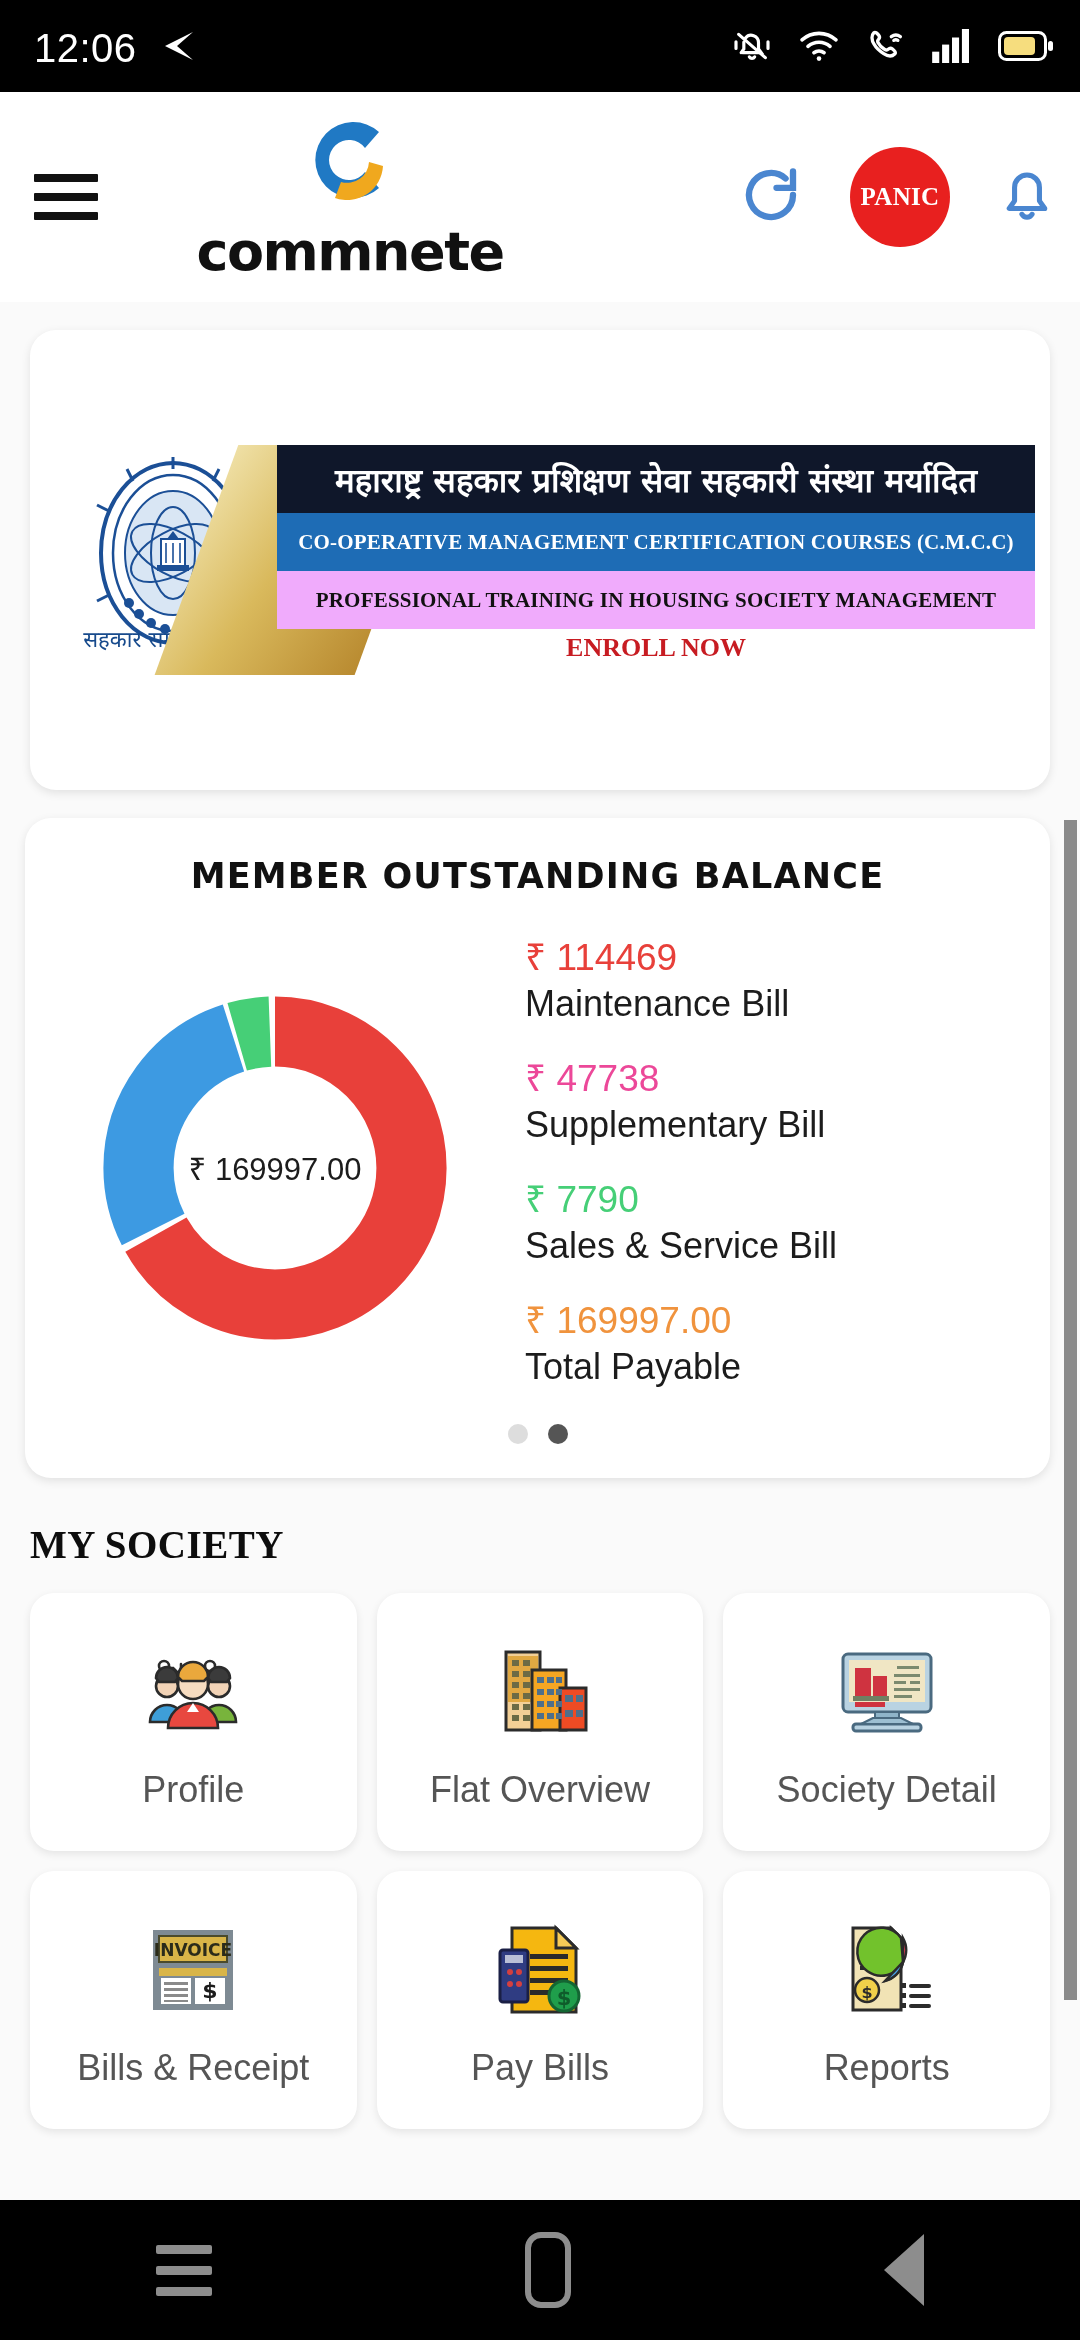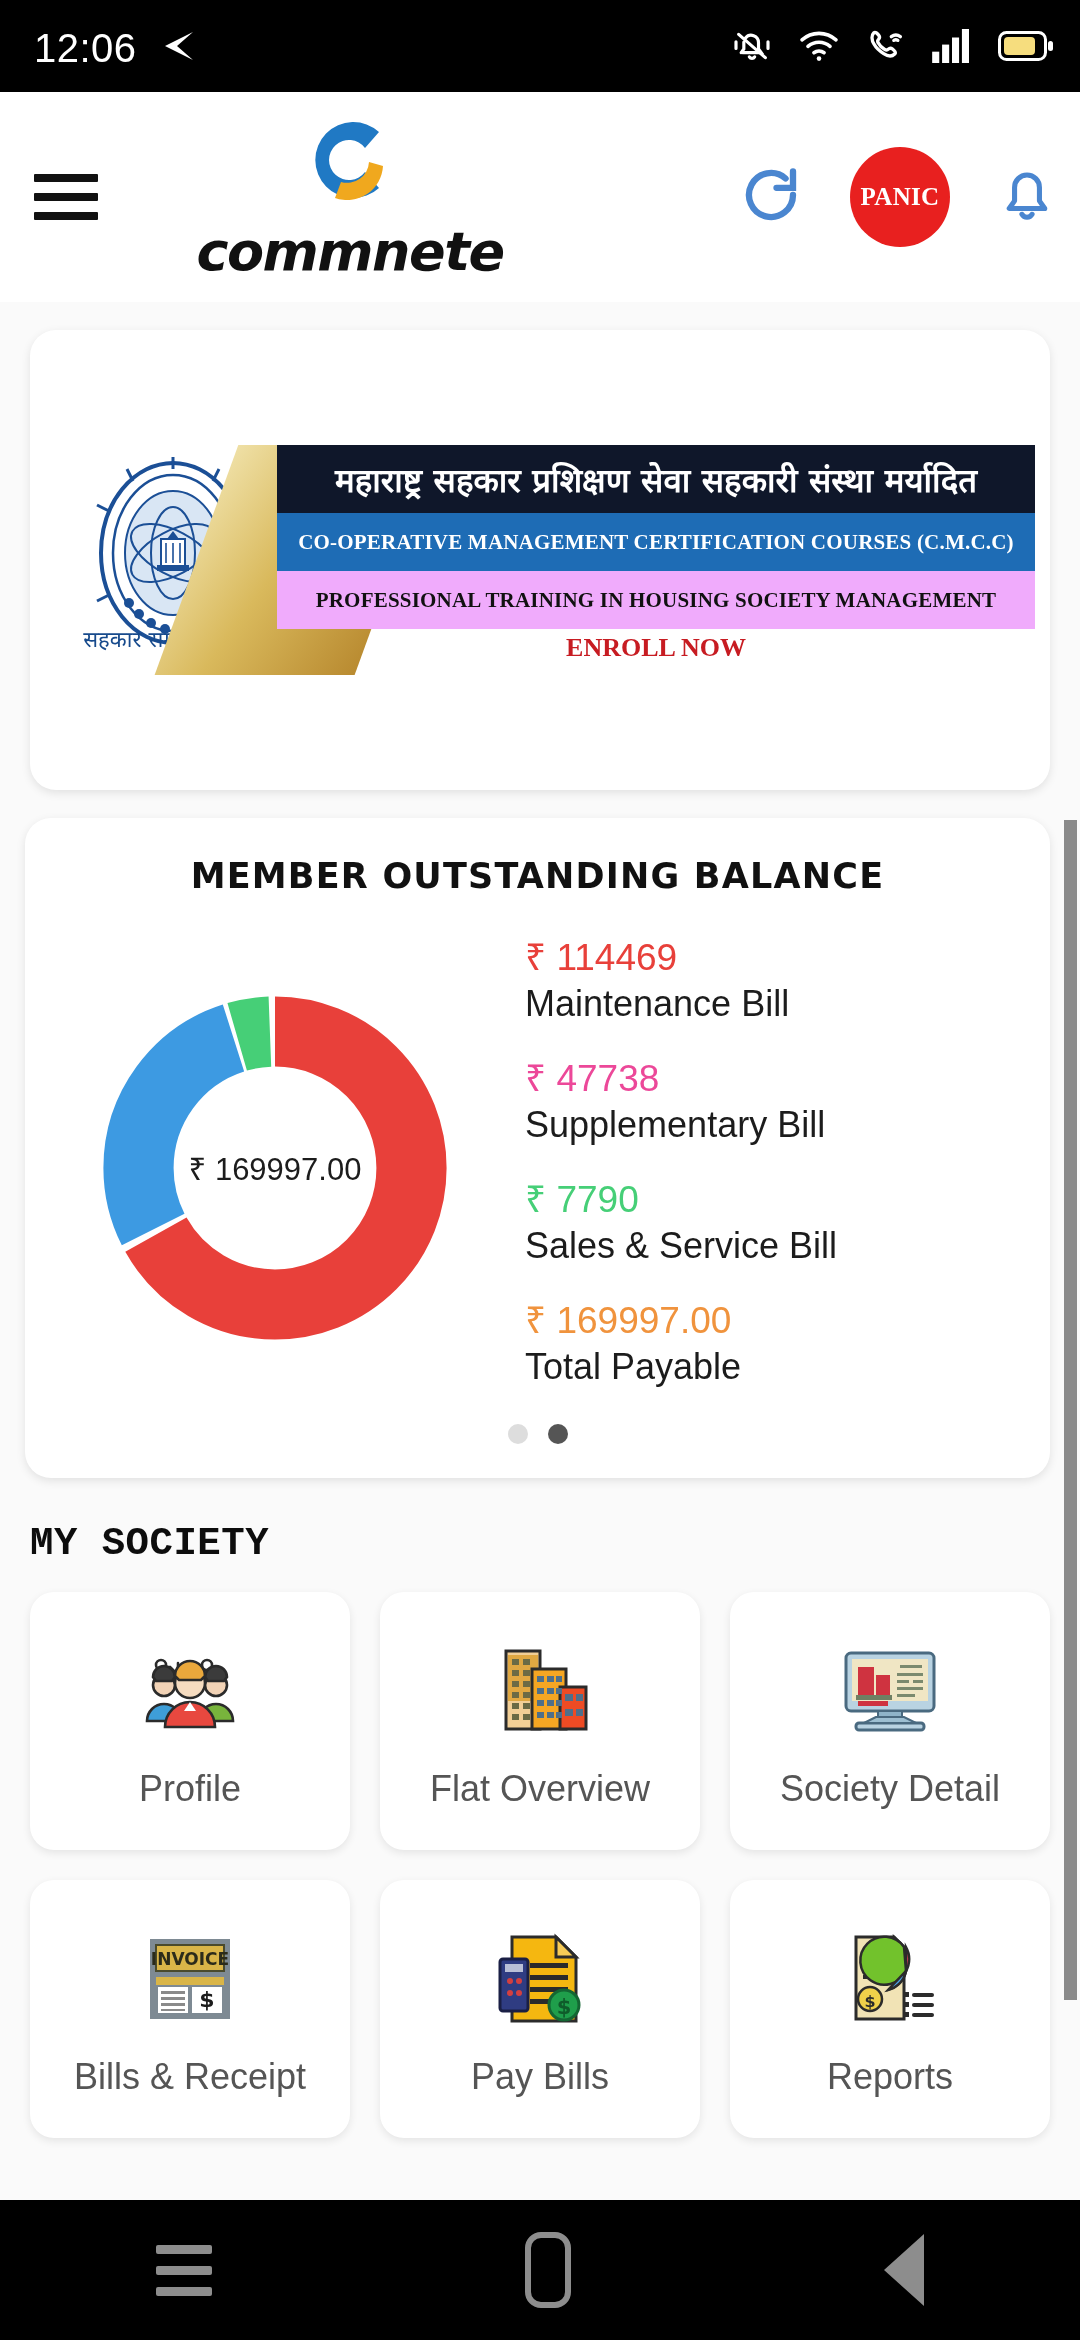--- a/index.html
+++ b/index.html
@@ -27,21 +27,21 @@
     position:absolute; top:92px; left:0; width:1080px; height:210px;
     background:#fff; display:flex; align-items:center; padding:0 34px;
   }
   .hamburger { width:64px; height:64px; display:flex; flex-direction:column;
     justify-content:center; gap:11px; cursor:pointer; }
   .hamburger span { display:block; width:64px; height:8px; background:#111; border-radius:1px; }
 
   .brand { position:absolute; left:210px; top:18px; width:280px;
     display:flex; flex-direction:column; align-items:center; }
   .brand-mark { width:126px; height:108px; position:relative; }
-  .brand-word { font-size:54px; font-weight:bold; font-style:italic;
+  .brand-word { font-size:54px; font-weight:bold; 
     letter-spacing:-1.5px; color:#111; margin-top:2px; font-family:"DejaVu Sans", sans-serif; }
 
   .hdr-actions { position:absolute; right:22px; top:0; height:210px;
     display:flex; align-items:center; gap:46px; }
   .panic-btn {
     width:100px; height:100px; border-radius:50%; background:#e8201f;
     display:flex; align-items:center; justify-content:center;
     color:#fff; font-size:25px; font-weight:bold; letter-spacing:.3px;
     font-family:"Liberation Serif", serif; cursor:pointer;
   }
@@ -88,22 +88,22 @@
   .legend-amt { font-size:37px; }
   .legend-lbl { font-size:36px; color:#1c1c1c; margin-top:2px; }
   .dots { position:absolute; left:0; right:0; bottom:34px; display:flex;
     justify-content:center; gap:20px; }
   .dot { width:20px; height:20px; border-radius:50%; }
   .dot.off { background:#dddddd; }
   .dot.on { background:#555555; }
 
   
   .sec-title { margin:44px 0 0 30px; font-size:39px; font-weight:bold;
-    color:#0d0d0d; letter-spacing:.5px; font-family:Liberation Mono, monospace; }
-  .grid { display:grid; grid-template-columns:repeat(3,1fr); gap:30px;
+    color:#0d0d0d; letter-spacing:.5px; font-family:Liberation Serif, serif; }
+  .grid { display:grid; grid-template-columns:repeat(3,1fr); gap:20px;
     padding:26px 30px 0 30px; }
   .tile { background:#fff; border-radius:24px; height:258px;
     box-shadow:0 3px 9px rgba(0,0,0,.09);
     display:flex; flex-direction:column; align-items:center; justify-content:center;
     cursor:pointer; }
   .tile-ico { width:118px; height:118px; display:flex; align-items:center; justify-content:center; }
   .tile-lbl { margin-top:18px; font-size:36px; color:#555; white-space:nowrap; }
 
   
   .scrollbar { position:absolute; right:3px; top:518px; width:13px; height:1180px;

